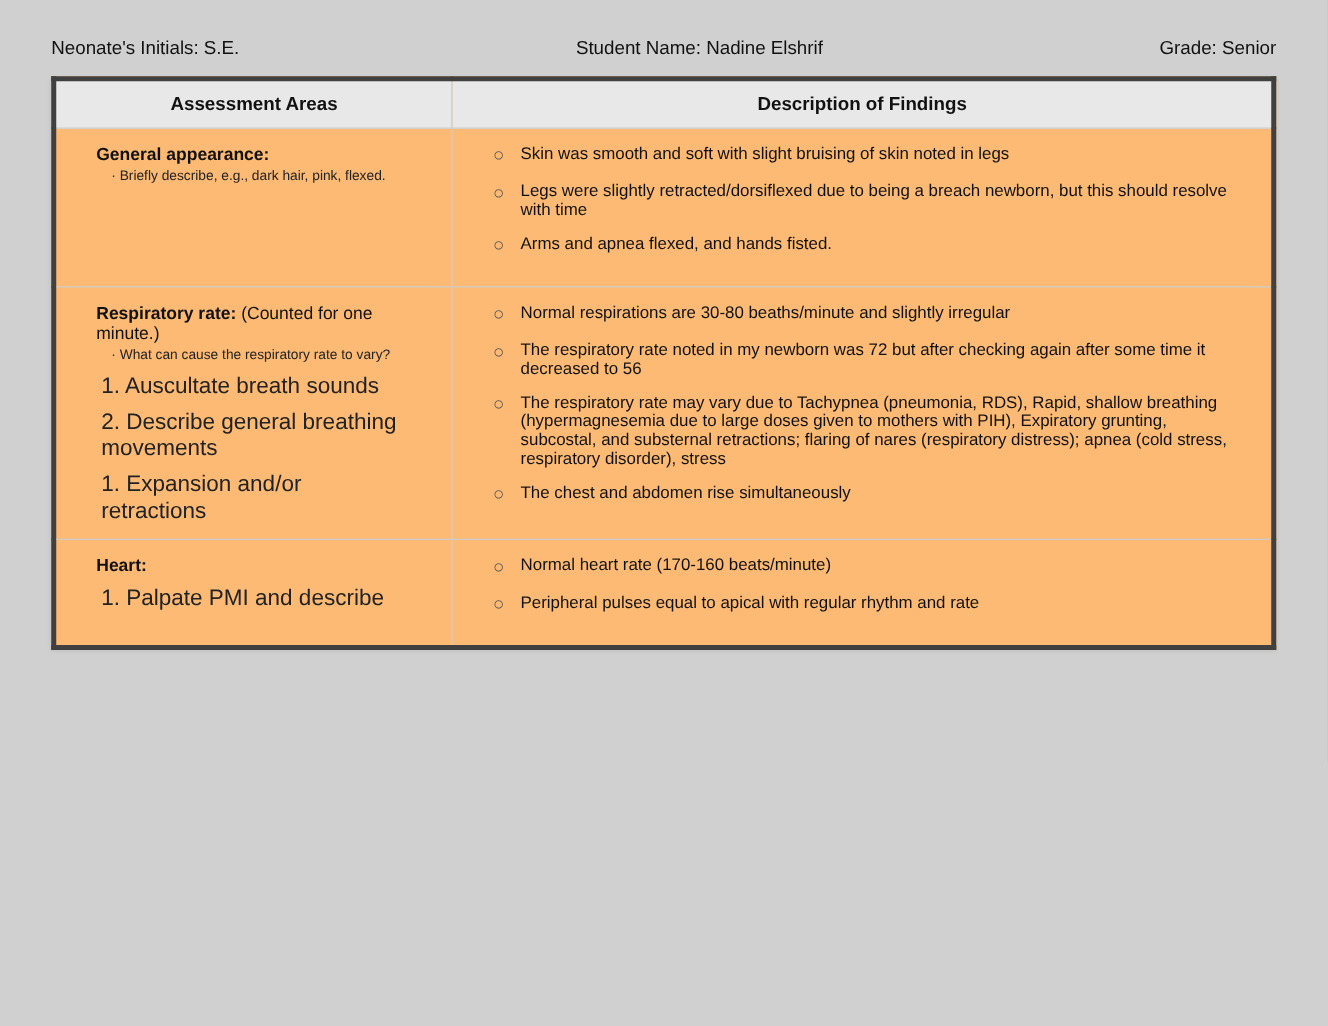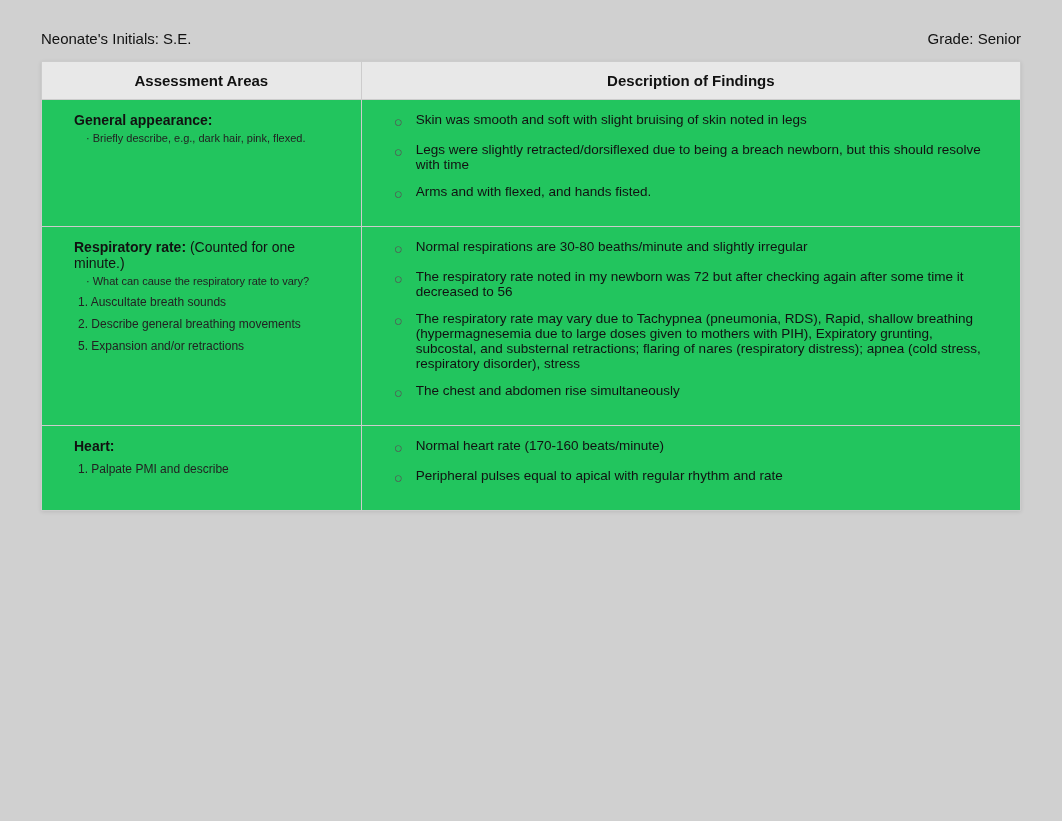--- a/index.html
+++ b/index.html
@@ -31,22 +31,22 @@
 
     .header-row span {
       font-size: 15px;
       font-weight: normal;
       color: #111;
     }
 
     .main-table {
       width: 980px;
       border-collapse: collapse;
-      background: #22c55e;
-      border: 1px solid #404040;
+      background: #fdba74;
+      border: 4px solid #404040;
       box-shadow: 0 1px 4px rgba(0,0,0,0.10);
     }
 
     .main-table thead tr th {
       background: #e8e8e8;
       border: 1px solid #ccc;
       padding: 10px 16px;
       font-size: 15px;
       font-weight: bold;
       text-align: center;
@@ -75,21 +75,21 @@
     }
 
     .section-sub {
       font-size: 11px;
       color: #222;
       margin-bottom: 6px;
       padding-left: 12px;
     }
 
     .section-item {
-      font-size: 12px;
+      font-size: 18px;
       color: #222;
       margin-top: 8px;
       padding-left: 4px;
     }
 
     .findings-list {
       list-style: none;
       padding: 0;
       margin: 0;
     }
@@ -107,20 +107,21 @@
       font-size: 15px;
       color: #555;
       margin-top: 1px;
     }
   </style>
 </head>
 <body>
 
 <div class="header-row">
   <span>Neonate's Initials: S.E.</span>
+  <span>Student Name: Nadine Elshrif</span>
   <span>Grade: Senior</span>
 </div>
 
 <table class="main-table">
   <thead>
     <tr>
       <th class="left-col">Assessment Areas</th>
       <th class="right-col">Description of Findings</th>
     </tr>
   </thead>
@@ -135,32 +136,32 @@
             <li>
               <span class="bullet">○</span>
               <span>Skin was smooth and soft with slight bruising of skin noted in legs</span>
             </li>
             <li>
               <span class="bullet">○</span>
               <span>Legs were slightly retracted/dorsiflexed due to being a breach newborn, but this should resolve with time</span>
             </li>
             <li>
               <span class="bullet">○</span>
-              <span>Arms and with flexed, and hands fisted.</span>
+              <span>Arms and apnea flexed, and hands fisted.</span>
             </li>
           </ul>
         </td>
       </tr>
       <tr>
         <td class="left-col">
           <div class="section-heading"><strong>Respiratory rate:</strong><span style="font-weight:normal"> (Counted for one minute.)</span></div>
           <div class="section-sub">·      What can cause the respiratory rate to vary?</div>
           <div class="section-item">1.      Auscultate breath sounds</div>
           <div class="section-item">2.      Describe general breathing movements</div>
-          <div class="section-item">5.      Expansion and/or retractions</div>
+          <div class="section-item">1.      Expansion and/or retractions</div>
         </td>
         <td class="right-col">
           <ul class="findings-list">
             <li>
               <span class="bullet">○</span>
               <span>Normal respirations are 30-80 beaths/minute and slightly irregular</span>
             </li>
             <li>
               <span class="bullet">○</span>
               <span>The respiratory rate noted in my newborn was 72 but after checking again after some time it decreased to 56</span>

